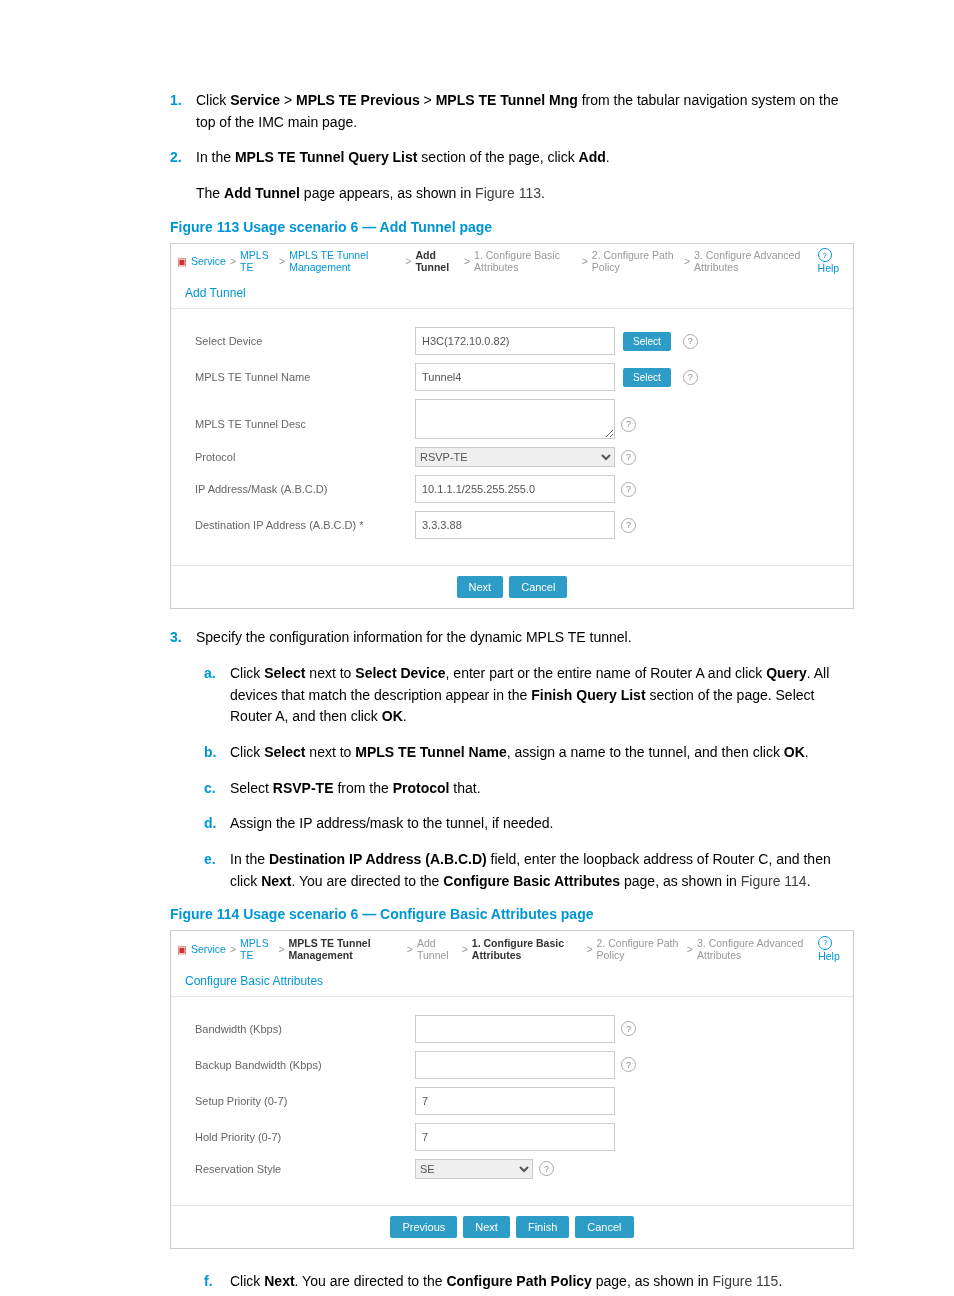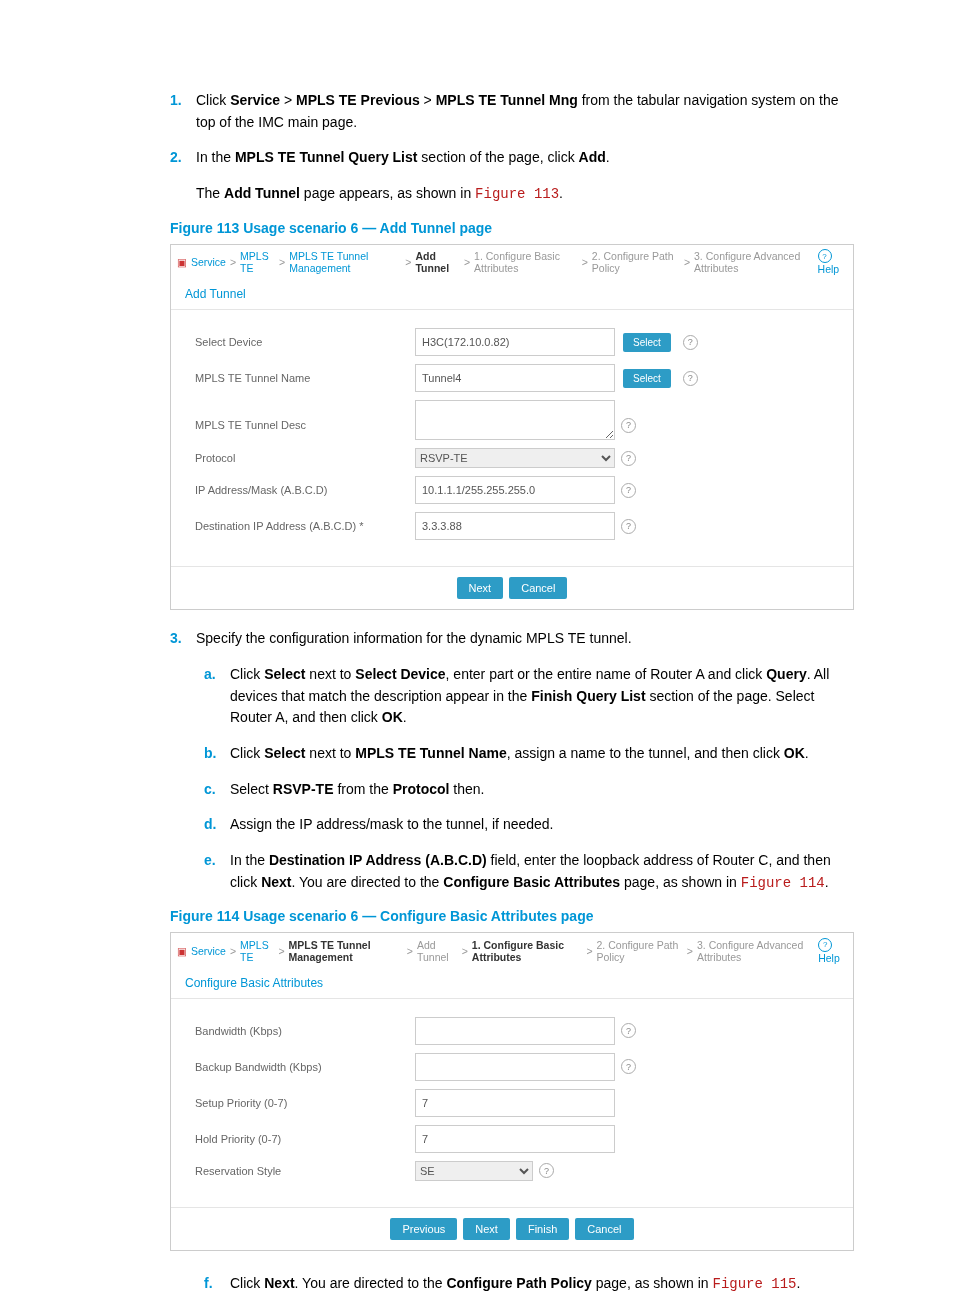--- a/index.html
+++ b/index.html
@@ -43,22 +43,21 @@
     line-height: 1.55;
     font-size: 14px;
   }
   .fig-caption {
     color: #0096d6;
     font-weight: bold;
     font-size: 14px;
     margin: 14px 0 8px 0;
   }
   .link {
-    color: #b91c1c;
-    font-family: Liberation Mono, monospace;
+    color: #404040;
   }
   .screenshot-box {
     border: 1px solid #ccc;
     border-top: none;
     font-size: 11px;
     color: #555;
     margin-bottom: 18px;
   }
   .breadcrumb {
     display: flex;
@@ -248,21 +247,21 @@
   <div class="ol-sub">
     <div class="letter">b.</div>
     <div>
       <span>Click </span><b>Select</b><span> next to </span><b>MPLS TE Tunnel Name</b><span>, assign a name to the tunnel, and then click </span><b>OK</b><span>.</span>
     </div>
   </div>
 
   <div class="ol-sub">
     <div class="letter">c.</div>
     <div>
-      <span>Select </span><b>RSVP-TE</b><span> from the </span><b>Protocol</b><span> then.</span>
+      <span>Select </span><b>RSVP-TE</b><span> from the </span><b>Protocol</b><span> that.</span>
     </div>
   </div>
 
   <div class="ol-sub">
     <div class="letter">d.</div>
     <div>Assign the IP address/mask to the tunnel, if needed.</div>
   </div>
 
   <div class="ol-sub">
     <div class="letter">e.</div>

